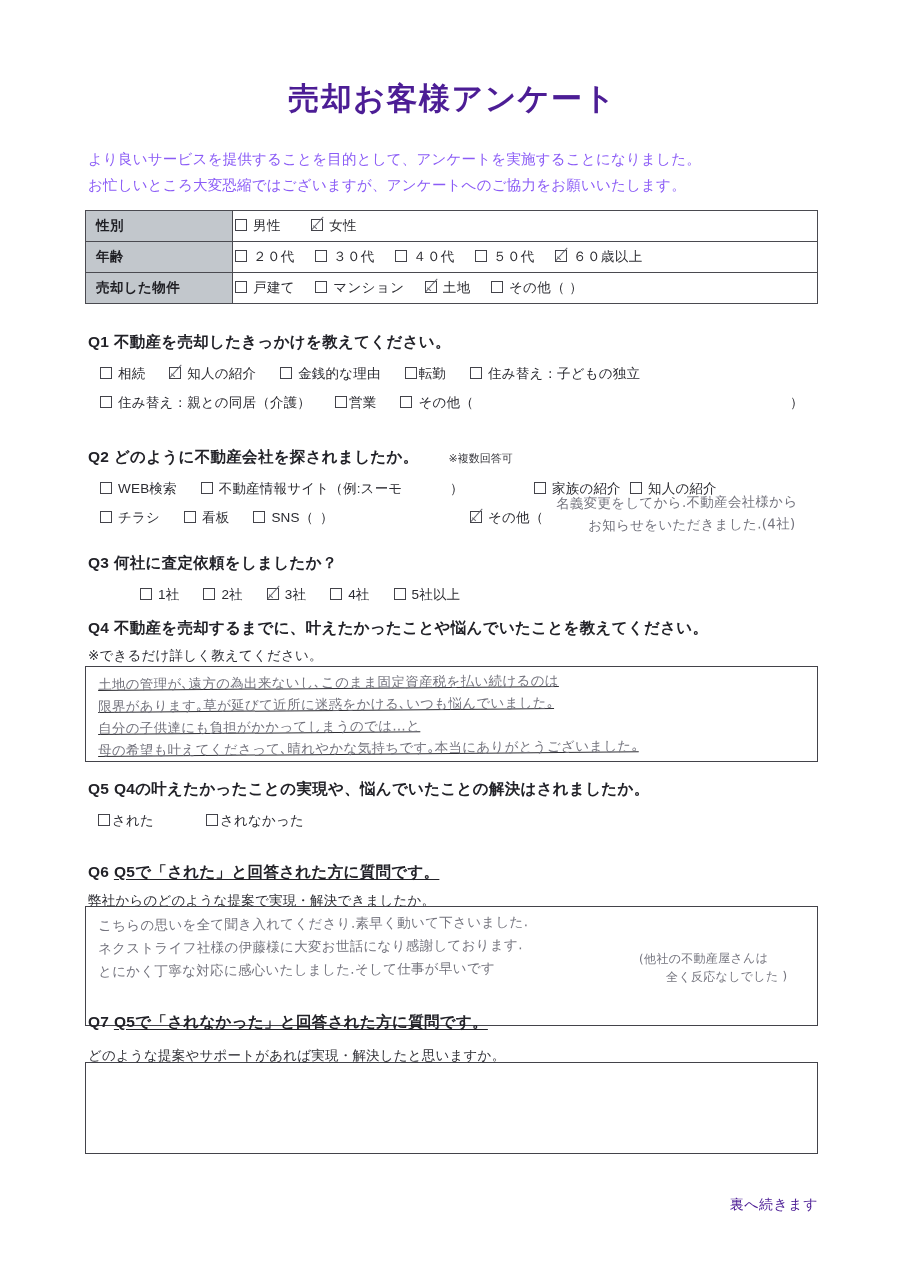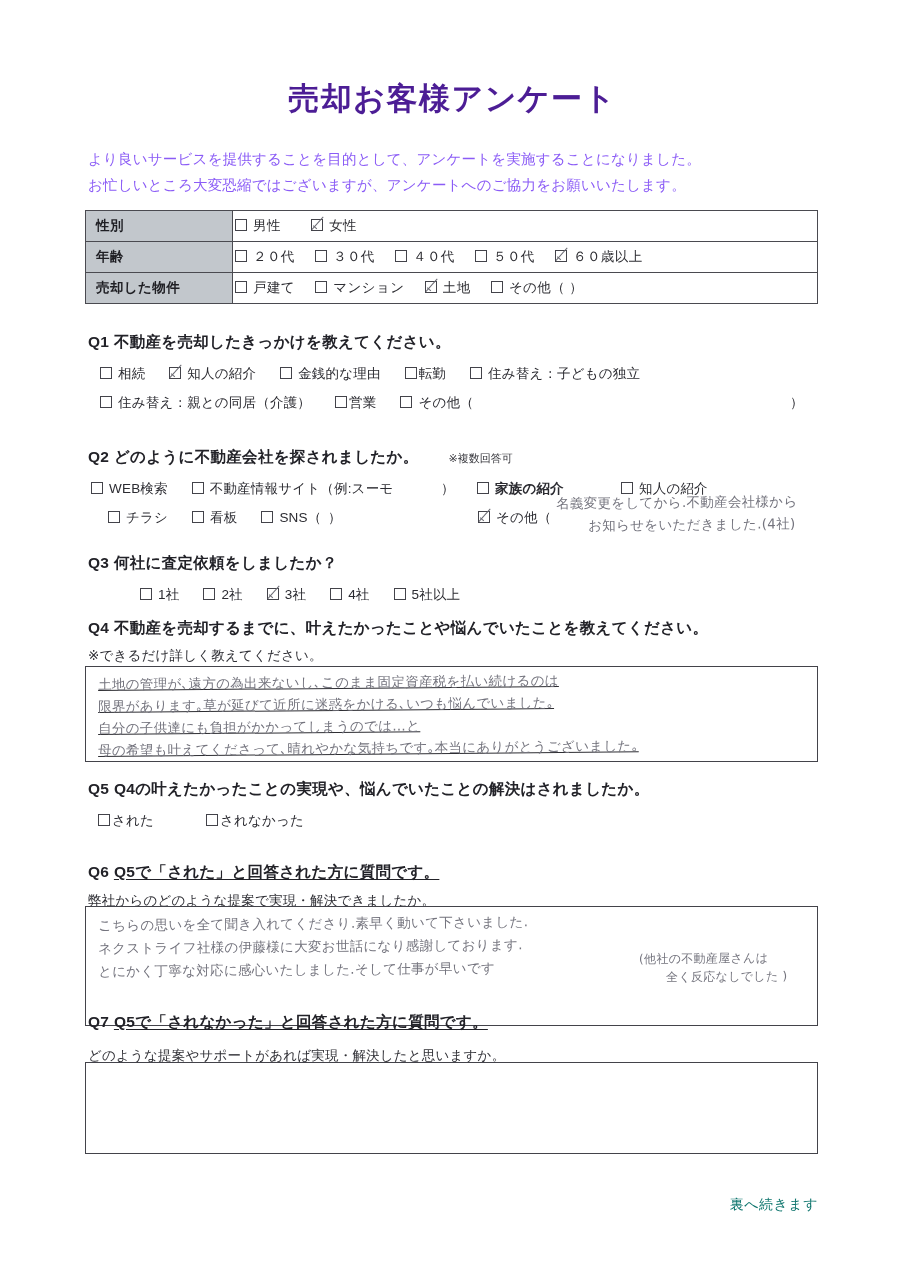--- a/index.html
+++ b/index.html
@@ -171,21 +171,21 @@
   }
   .hw.sm { font-size: 12px; line-height: 17px; }
 
   .footer-note {
     position: absolute;
     top: 1196px;
     left: 0;
     width: 818px;
     text-align: right;
     font-size: 14px;
-    color: #0f766e;
+    color: #4c1d95;
     letter-spacing: 0.5px;
   }
 </style>
 </head>
 <body>
 
 <div class="page">
 
   <div class="doc-title">売却お客様アンケート</div>
 
@@ -245,28 +245,28 @@
     <div class="opts" style="margin-top:11px; margin-left:12px; position:relative;">
       <span class="o"><span class="cb"></span><span>住み替え：親との同居（介護）</span></span>
       <span class="o"><span class="cb tight"></span><span>営業</span></span>
       <span class="o nm"><span class="cb"></span><span>その他（</span></span>
       <span style="position:absolute; left:690px; top:0;">）</span>
     </div>
   </div>
 
   <div class="q" style="top:447px;">
     <div class="q-head"><span>Q2 どのように不動産会社を探されましたか。</span><span style="display:inline-block;width:30px;"></span><span class="q-note">※複数回答可</span></div>
-    <div class="opts" style="margin-top:12px; margin-left:3px; position:relative;">
+    <div class="opts" style="margin-top:12px; margin-left:12px; position:relative;">
       <span class="o"><span class="cb"></span><span>WEB検索</span></span>
       <span class="o nm"><span class="cb"></span><span>不動産情報サイト（例:スーモ</span></span>
       <span style="position:absolute; left:350px; top:0;">）</span>
-      <span style="position:absolute; left:386px; top:0;font-weight:bold;"><span class="cb"></span><span>家族の紹介</span></span>
+      <span style="position:absolute; left:434px; top:0;"><span class="cb"></span><span>家族の紹介</span></span>
       <span style="position:absolute; left:530px; top:0;"><span class="cb"></span><span>知人の紹介</span></span>
     </div>
-    <div class="opts" style="margin-top:11px; margin-left:20px; position:relative;">
+    <div class="opts" style="margin-top:11px; margin-left:12px; position:relative;">
       <span class="o"><span class="cb"></span><span>チラシ</span></span>
       <span class="o"><span class="cb"></span><span>看板</span></span>
       <span class="o nm"><span class="cb"></span><span>SNS（</span></span>
       <span style="position:absolute; left:220px; top:0;">）</span>
       <span style="position:absolute; left:370px; top:0;"><span class="cb checked"></span><span>その他（</span></span>
     </div>
     <div class="hw" style="position:absolute; left:468px; top:46px;">名義変更をしてから.不動産会社様から</div>
     <div class="hw" style="position:absolute; left:500px; top:68px;">お知らせをいただきました.(4社)</div>
   </div>
 

